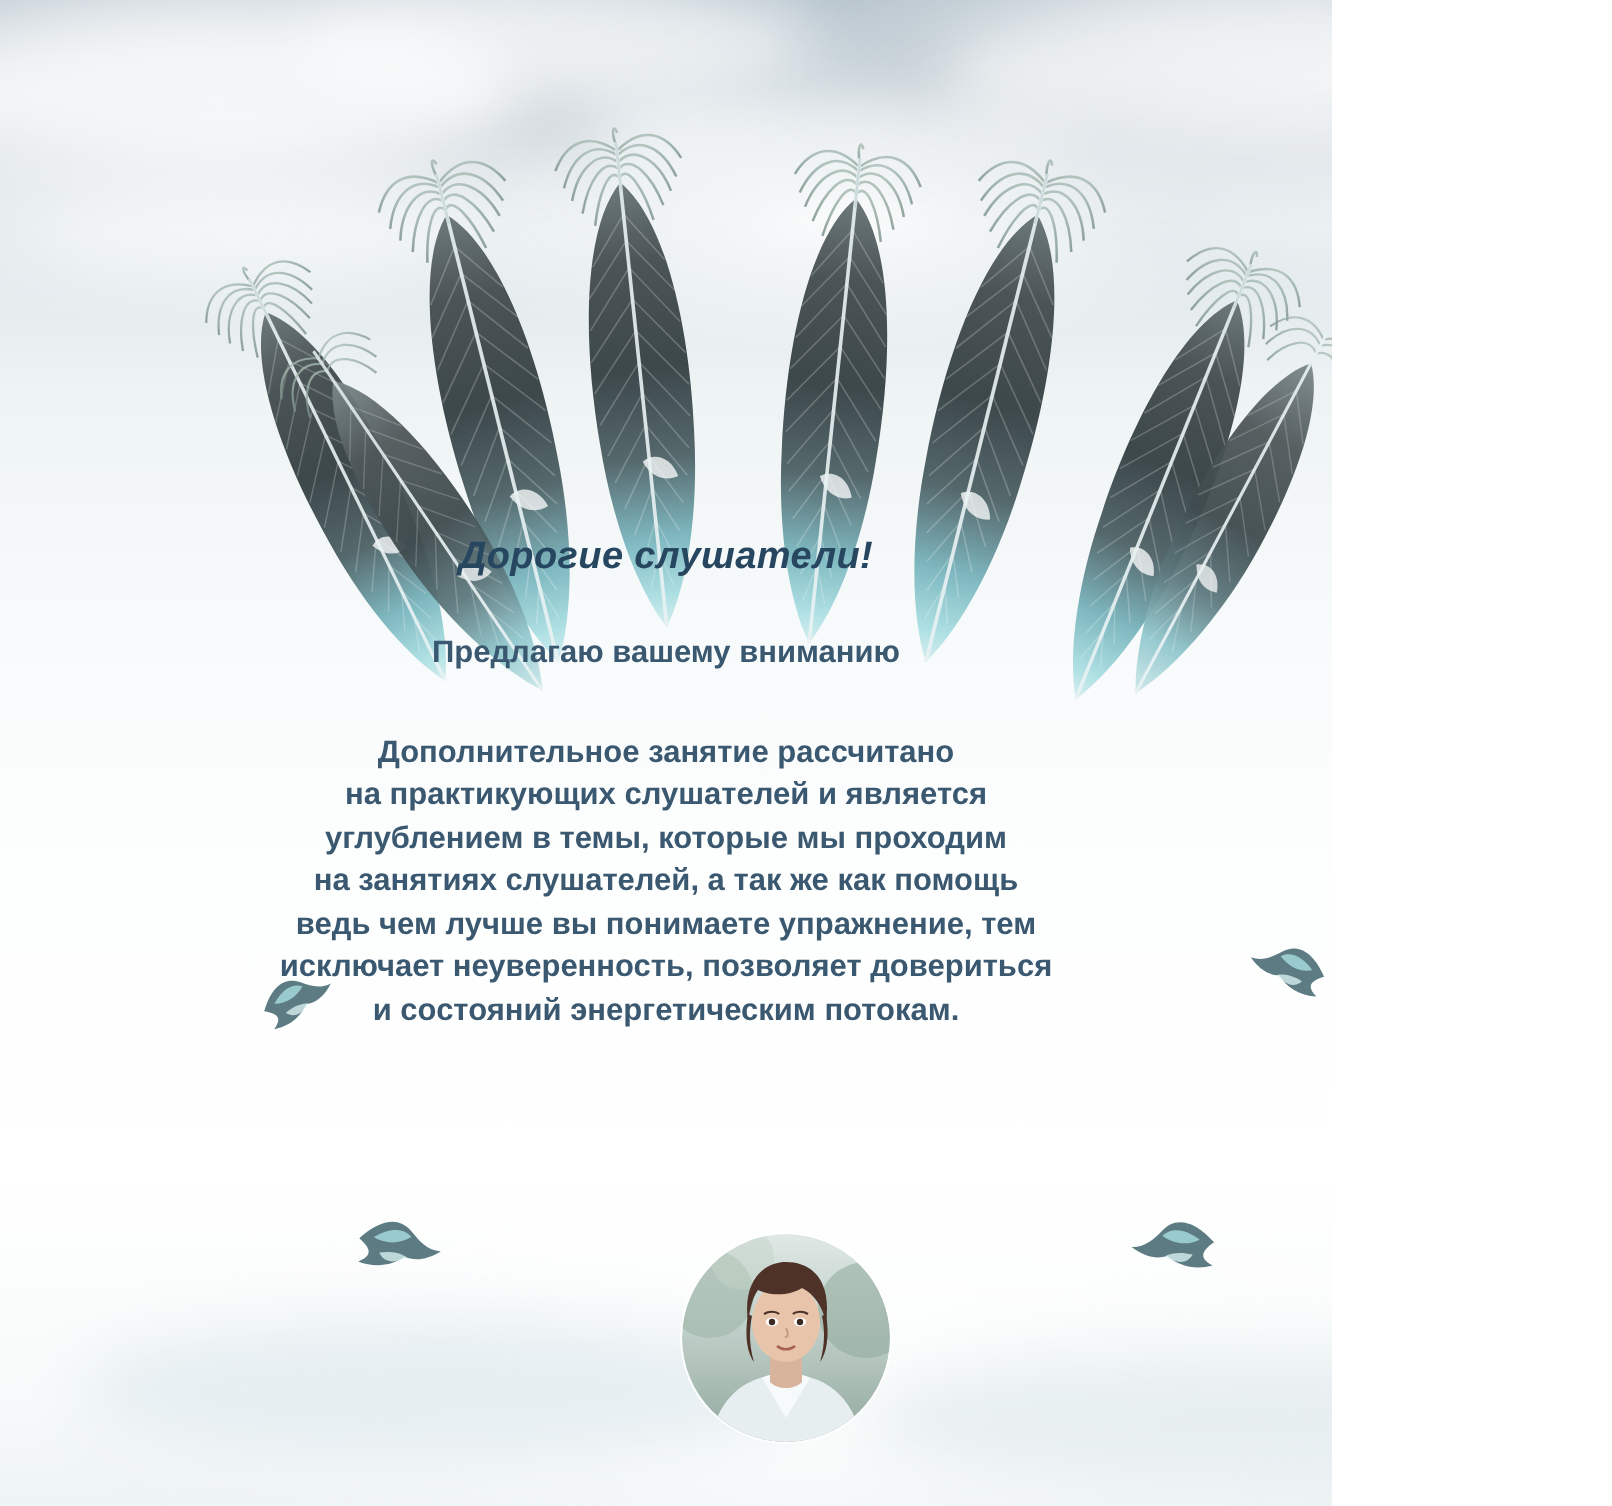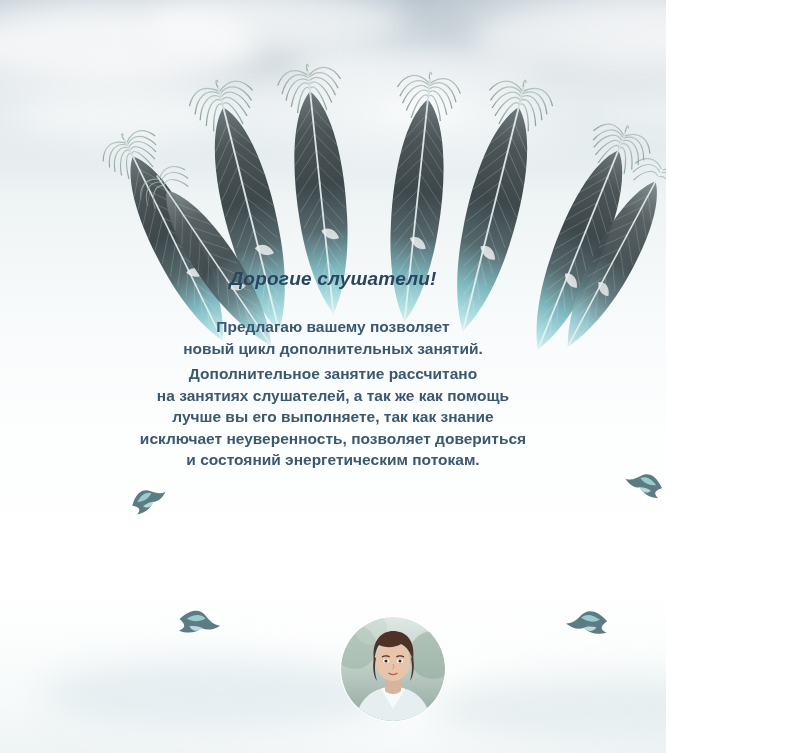--- a/index.html
+++ b/index.html
@@ -100,21 +100,21 @@
     margin-bottom: 26px;
   }
   .para {
     font-size: 15.5px;
     font-weight: bold;
     line-height: 21.5px;
     color: #3a5870;
     margin: 0 auto;
     max-width: 620px;
   }
-  .para + .para { margin-top: 4px; }
+  .para + .para { margin-top: 28px; }
   .para .line { display: block; white-space: nowrap; }
 
   
   .avatar-wrap {
     position: absolute;
     left: 341px;
     top: 617px;
     width: 104px;
     height: 104px;
     border-radius: 50%;
@@ -333,28 +333,29 @@
   <div class="bird" style="left:564px; top:608px; transform:rotate(-8deg) scaleX(-1);">
     <svg width="46" height="32" viewBox="0 0 40 28">
         <use href="#bird-shape"></use>
       </svg>
   </div>
 
   <div class="text-block">
     <div class="headline">Дорогие слушатели!</div>
 
     <div class="para">
-      <span class="line">Предлагаю вашему позволяет</span>
-      <span class="line">новый цикл дополнительных занятий.</span>
+      <span class="line">Предлагаю вашему вниманию</span>
     </div>
 
     <div class="para">
       <span class="line">Дополнительное занятие рассчитано</span>
+      <span class="line">на практикующих слушателей и является</span>
+      <span class="line">углублением в темы, которые мы проходим</span>
       <span class="line">на занятиях слушателей, а так же как помощь</span>
-      <span class="line">лучше вы его выполняете, так как знание</span>
+      <span class="line">ведь чем лучше вы понимаете упражнение, тем</span>
       <span class="line">исключает неуверенность, позволяет довериться</span>
       <span class="line">и состояний энергетическим потокам.</span>
     </div>
   </div>
 
   <div class="avatar-wrap">
     <svg class="avatar-svg" width="104" height="104" viewBox="0 0 104 104" aria-hidden="true">
       <defs>
         <linearGradient id="bgph" x1="0" y1="0" x2="0" y2="1">
           <stop offset="0%" stop-color="#dfe8e6"></stop>

